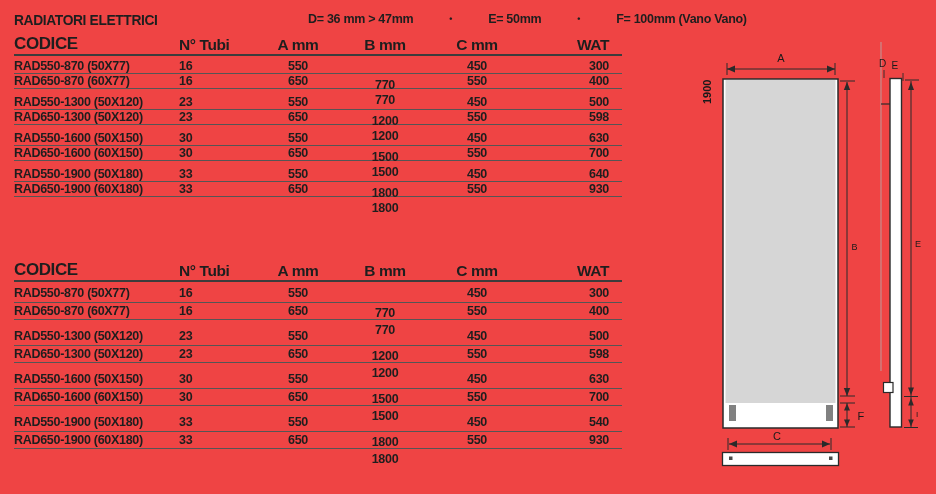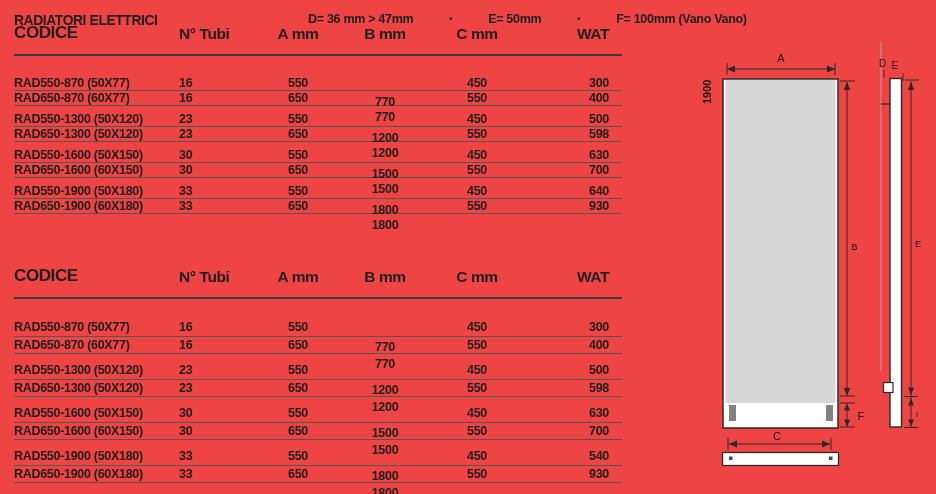--- a/index.html
+++ b/index.html
@@ -8,23 +8,23 @@
         font-family:"Liberation Sans",sans-serif;color:#1e1e1e;}
   .tables{position:absolute;left:14px;top:8px;width:608px;}
   .title-line{position:relative;height:26px;padding-top:3px;}
   .tbl-title{font-size:15px;font-weight:bold;letter-spacing:-0.4px;white-space:nowrap;
              transform:scaleX(0.92);transform-origin:left center;}
   .specs{position:absolute;left:294px;top:4px;width:392px;display:flex;
          justify-content:space-between;align-items:center;font-size:12.5px;
          font-weight:bold;white-space:nowrap;letter-spacing:-0.3px;gap:36px;}
   .dot{font-size:9px;line-height:1;}
   .thead{display:flex;align-items:flex-end;height:22px;border-bottom:2px solid #3c3c3c;}
-  .thead .cell{font-weight:bold;font-size:15.5px;letter-spacing:-0.4px;line-height:1;padding-bottom:13px;}
+  .thead .cell{font-weight:bold;font-size:15.5px;letter-spacing:-0.4px;line-height:1;padding-bottom:2px;}
   .thead .col0{font-size:17px;}
-  .tbody{padding-top:20px;}
+  .tbody{padding-top:3px;}
   .trow{display:flex;align-items:center;height:15px;border-bottom:1.4px solid #555;}
   .trow.gap{margin-top:6px;}
   .trow .cell{font-weight:bold;font-size:12.5px;letter-spacing:-0.3px;line-height:1;white-space:nowrap;}
   .col0{width:165px;text-align:left;}
   .col1{width:72px;text-align:left;}
   .col2{width:94px;text-align:center;}
   .col3{width:80px;text-align:center;margin-top:39px;}
   .col4{width:104px;text-align:center;}
   .col5{width:80px;text-align:right;}
   .t2{margin-top:63px;}

